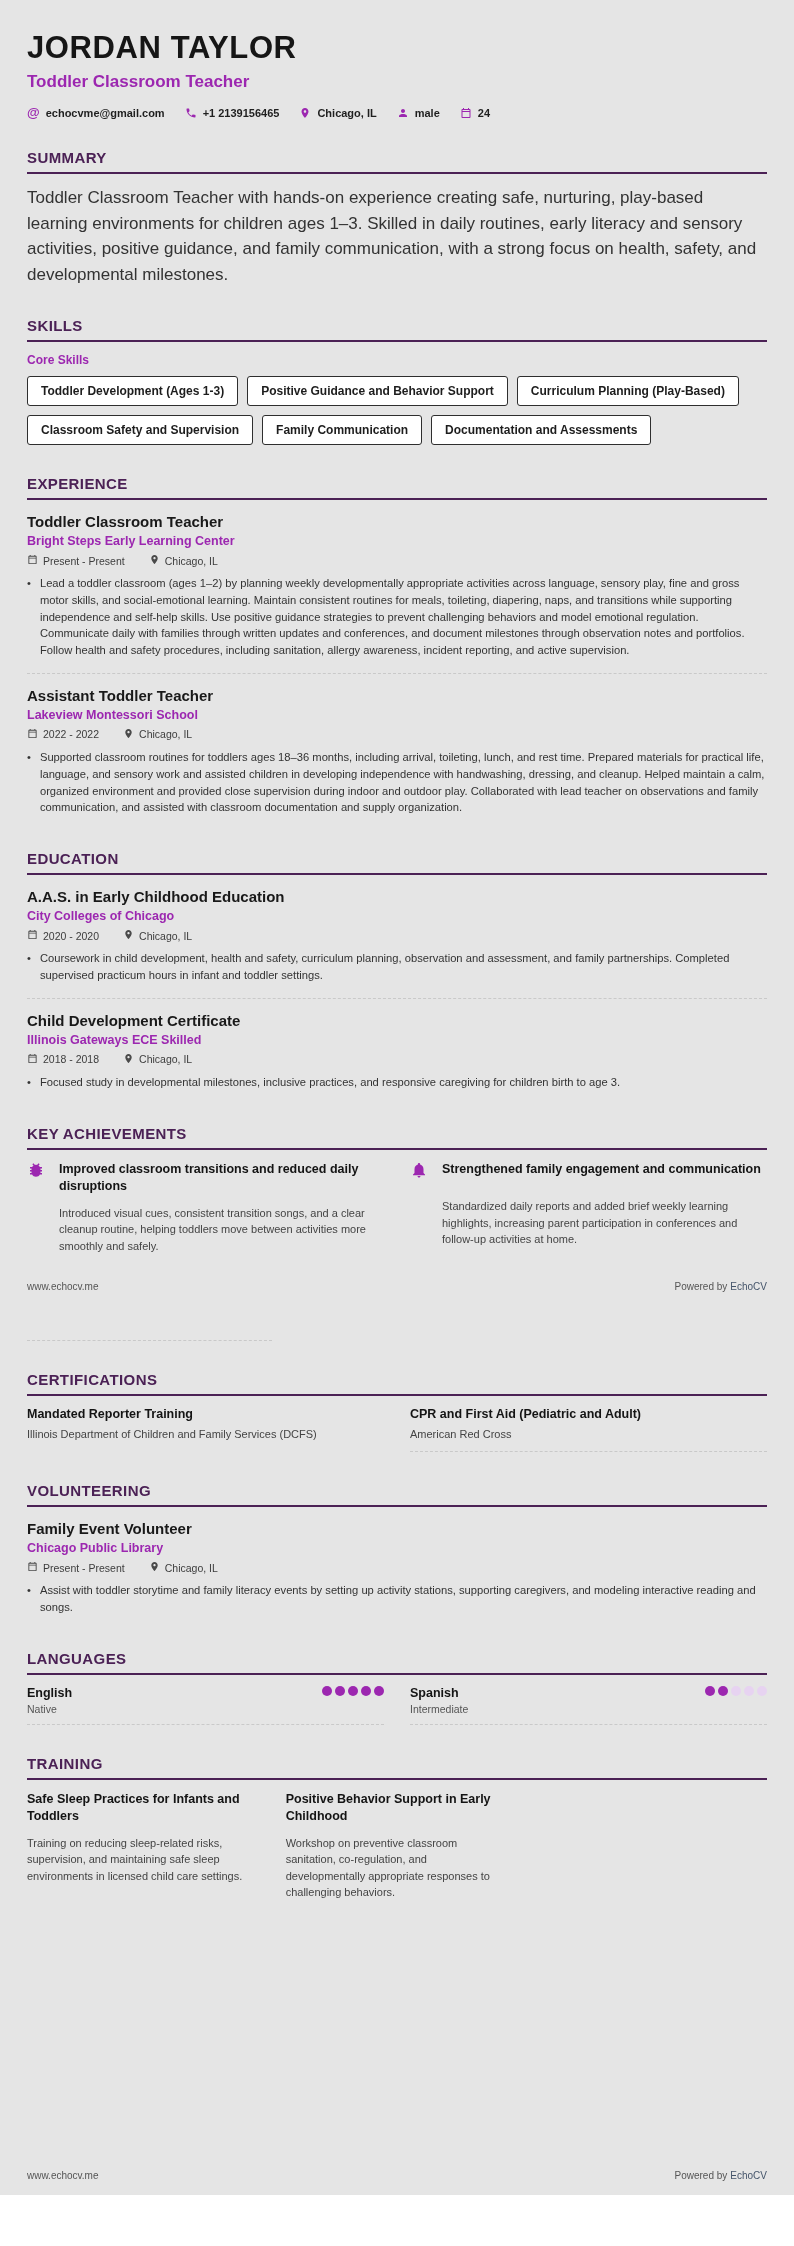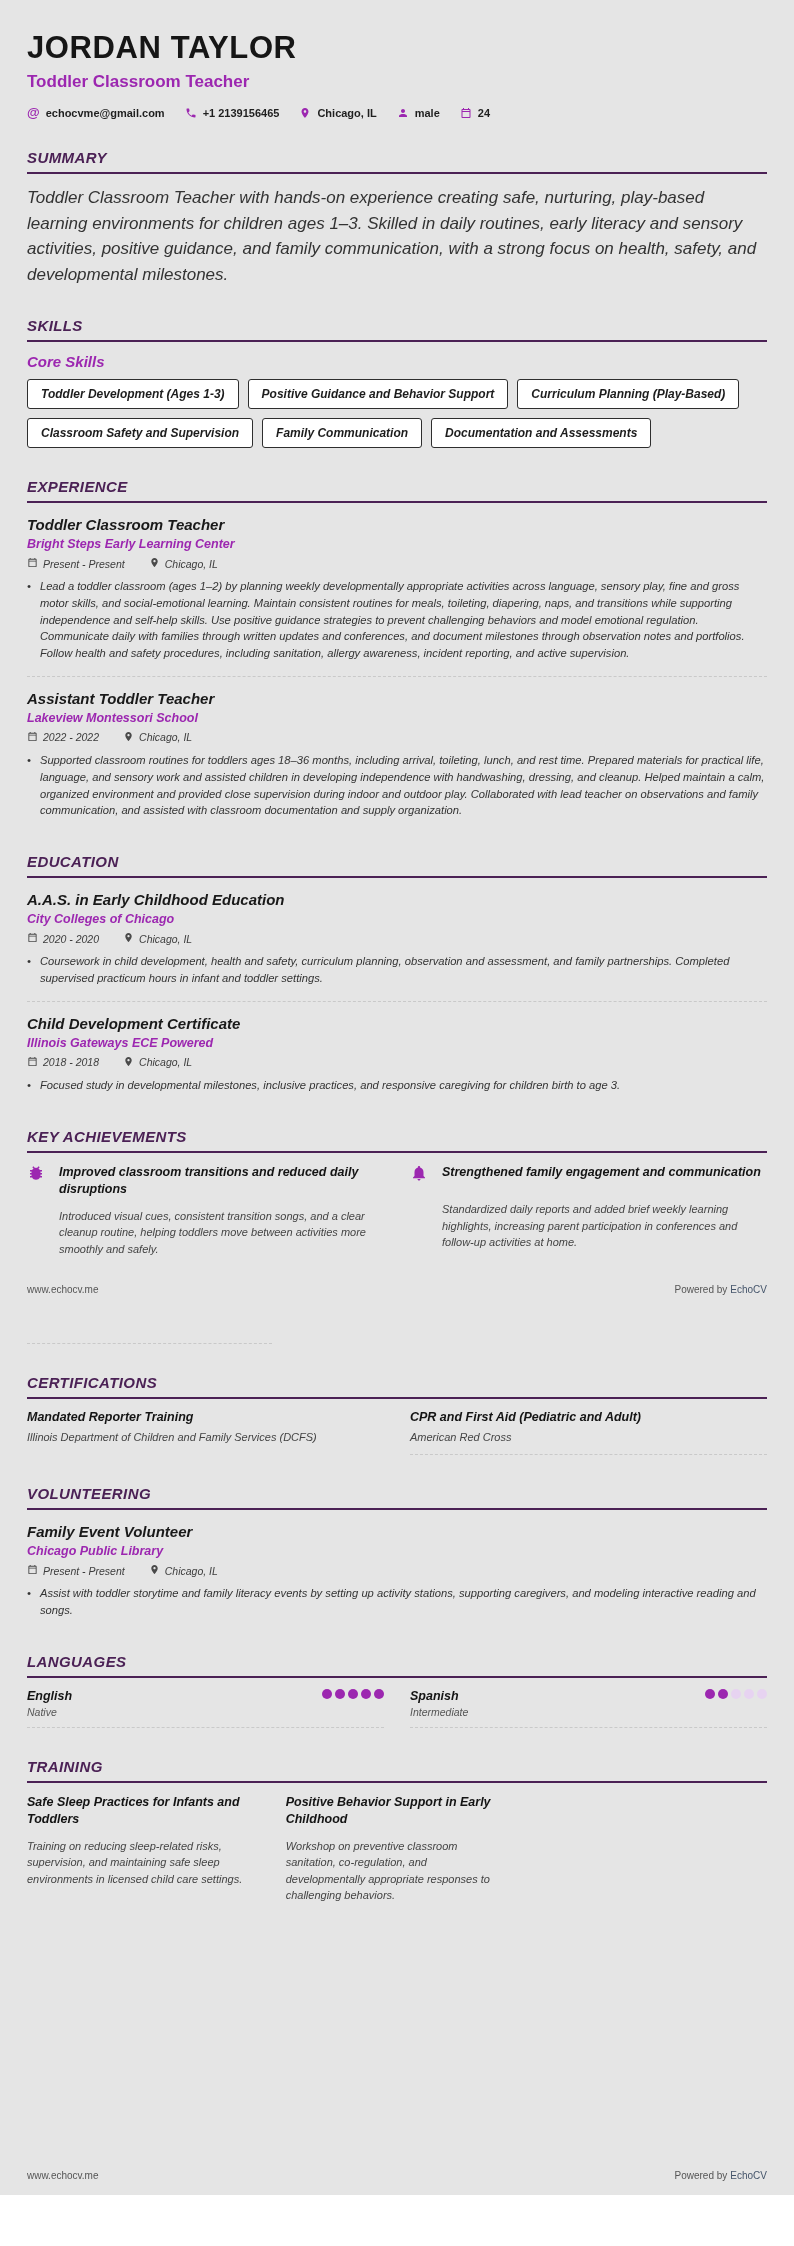--- a/index.html
+++ b/index.html
@@ -18,30 +18,30 @@
   
   .name { font-size: 31px; font-weight: bold; color:#161616; letter-spacing:.6px; }
   .role { font-size: 17px; font-weight: bold; color:#9C27B0; margin-top: 6px; }
   .contacts { display:flex; align-items:center; gap:20px; margin-top:14px; }
   .contact { display:flex; align-items:center; gap:6px; font-size:11px; font-weight:bold; color:#1f1f1f; }
   .contact .cicon { color:#9C27B0; display:inline-flex; align-items:center; }
   .contact .cicon svg { width:12px; height:12px; fill:#9C27B0; }
   .at-glyph { font-size:13px; font-weight:bold; color:#9C27B0; line-height:1; }
 
   
-  .section { margin-top: 30px; font-style: italic; }
+  .section { margin-top: 30px; }
   .sec-head {
     font-size: 15px; font-weight: bold; color:#4B2155; letter-spacing:.4px;
     border-bottom: 2.5px solid #4B2155; padding-bottom: 6px;
   }
   .sec-body { padding-top: 11px; }
   .para { font-size: 17px; line-height: 1.5; color:#333; }
 
   
-  .group-label { font-size:15px; font-weight:bold; color:#9C27B0; margin-bottom:9px; }
+  .group-label { font-size:12px; font-weight:bold; color:#9C27B0; margin-bottom:9px; }
   .chips { display:flex; flex-wrap:wrap; gap:9px; }
   .chip {
     border:1.5px solid #2e2e2e; border-radius:3px; background:#fff;
     padding:7px 13px; font-size:12px; font-weight:bold; color:#1d1d1d; white-space:nowrap;
   }
 
   
   .entry { padding: 2px 0 4px 0; }
   .entry + .entry { border-top:1px dashed #c9c9c9; margin-top:10px; padding-top:13px; }
   .entry-title { font-size:15px; font-weight:bold; color:#191919; }
@@ -237,21 +237,21 @@
             </span>
           </div>
           <div class="bullet">
             <span class="dotmark">•</span>
             <span>Coursework in child development, health and safety, curriculum planning, observation and assessment, and family partnerships. Completed supervised practicum hours in infant and toddler settings.</span>
           </div>
         </div>
 
         <div class="entry">
           <div class="entry-title">Child Development Certificate</div>
-          <div class="entry-org">Illinois Gateways ECE Powered</div>
+          <div class="entry-org">Illinois Gateways ECE Skilled</div>
           <div class="entry-meta">
             <span class="meta-piece">
               <span><svg viewBox="0 0 24 24">
                     <path d="M19 4h-1V2h-2v2H8V2H6v2H5c-1.1 0-2 .9-2 2v14c0 1.1.9 2 2 2h14c1.1 0 2-.9 2-2V6c0-1.1-.9-2-2-2zm0 16H5V10h14v10zM5 8V6h14v2H5z"></path>
                   </svg></span>
               <span>2018 - 2018</span>
             </span>
             <span class="meta-piece">
               <span><svg viewBox="0 0 24 24">
                     <path d="M12 2C8.1 2 5 5.1 5 9c0 5.2 7 13 7 13s7-7.8 7-13c0-3.9-3.1-7-7-7zm0 9.5c-1.4 0-2.5-1.1-2.5-2.5S10.6 6.5 12 6.5s2.5 1.1 2.5 2.5-1.1 2.5-2.5 2.5z"></path>

